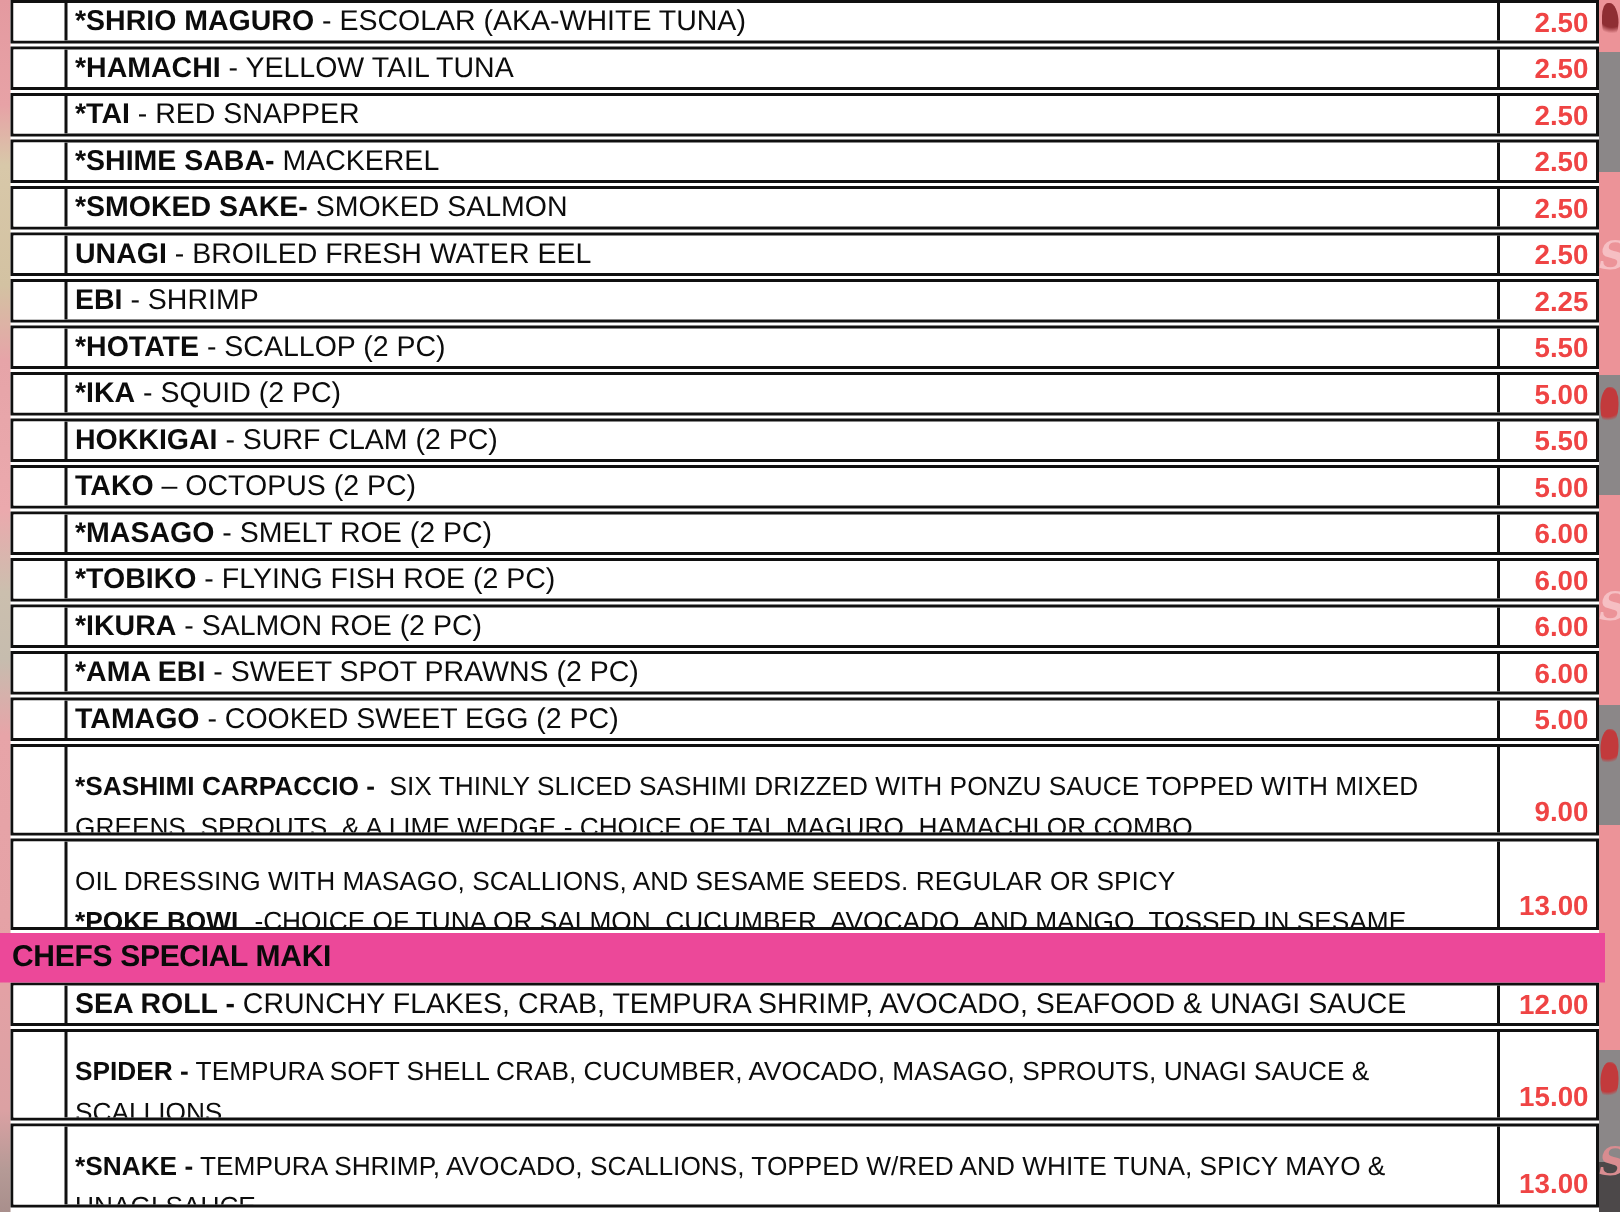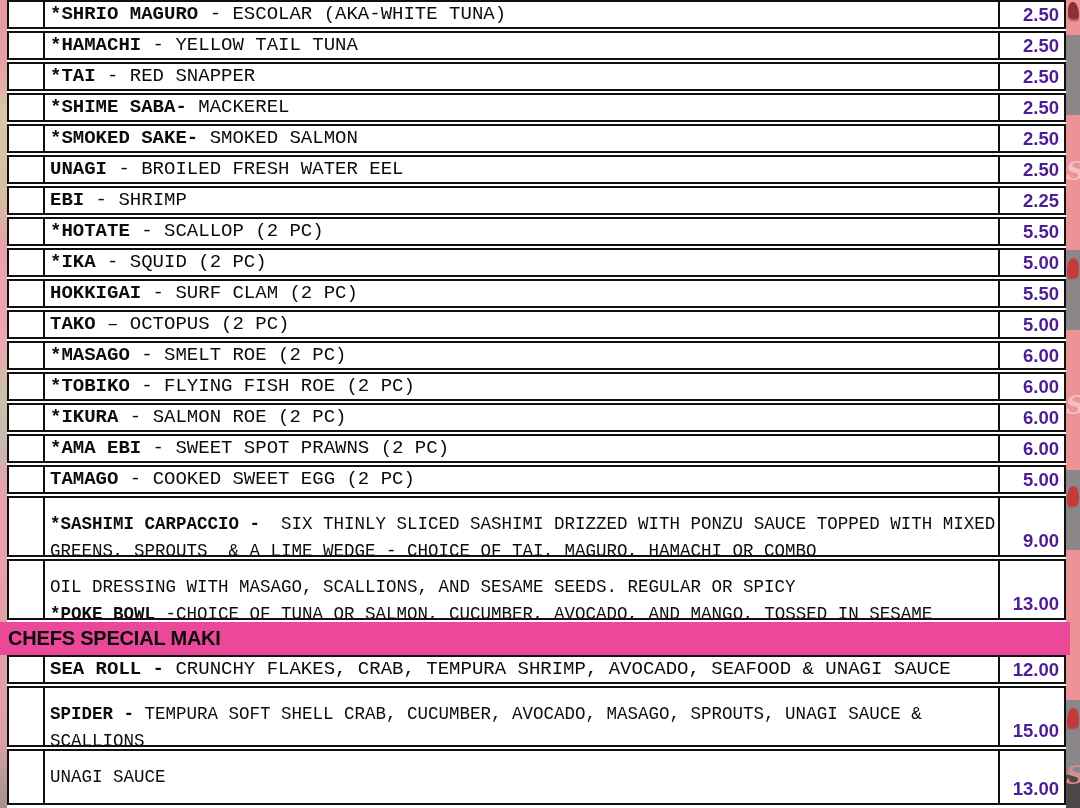--- a/index.html
+++ b/index.html
@@ -34,26 +34,26 @@
     background:radial-gradient(circle at 60% 30%, #8f2e33 0 50%, transparent 72%);}
 
   
   .menu{position:absolute;left:7px;top:0;width:1059px;z-index:1;}
   .row{display:flex;height:29px;margin-bottom:2px;border:2px solid var(--border);background:var(--row-bg);box-sizing:border-box;}
   .row.tall{height:61px;}
   .row.last{height:56px;margin-bottom:0;}
   .c1{width:34px;flex:0 0 34px;border-right:2px solid var(--border);background:var(--row-bg);}
   .c2{flex:1 1 auto;min-width:0;padding-left:5px;display:flex;flex-direction:column;justify-content:center;
       overflow:hidden;font-size:19px;color:#0c0c0c;}
-  .c2 .ln{display:block;white-space:pre;line-height:25px;font-family:Liberation Mono, monospace;}
+  .c2 .ln{display:block;white-space:pre;line-height:25px;}
   .tall .c2{font-size:17.5px;justify-content:flex-start;padding-top:13px;}
   .tall .c2 .ln{line-height:27px;}
   .c2 b{font-weight:700;}
   .c3{width:66px;flex:0 0 66px;border-left:2px solid var(--border);display:flex;align-items:center;justify-content:flex-end;
-      padding-right:5px;box-sizing:border-box;font-size:18.5px;font-weight:700;color:#4c1d95;}
+      padding-right:5px;box-sizing:border-box;font-size:18.5px;font-weight:700;color:#ef4444;}
   .tall .c3{align-items:flex-end;padding-bottom:3px;}
 
   
   .band{position:relative;z-index:2;margin-left:-7px;width:1070px;height:33px;background:#ec4899;
         display:flex;align-items:center;box-sizing:border-box;padding-left:8px;}
   .band span{font-size:20px;font-weight:700;color:#0a0a0a;letter-spacing:-0.2px;}
 </style>
 </head>
 <body>
 
@@ -212,19 +212,20 @@
           <div class="c1"></div>
           <div class="c2">
             <span class="ln"><b>SPIDER -</b> TEMPURA SOFT SHELL CRAB, CUCUMBER, AVOCADO, MASAGO, SPROUTS, UNAGI SAUCE &amp;</span>
             <span class="ln">SCALLIONS</span>
           </div>
           <div class="c3">15.00</div>
         </div>
         <div class="row tall last">
           <div class="c1"></div>
           <div class="c2">
+            <span class="ln"><b>*SNAKE -</b> TEMPURA SHRIMP, AVOCADO, SCALLIONS, TOPPED W/RED AND WHITE TUNA, SPICY MAYO &amp;</span>
             <span class="ln">UNAGI SAUCE</span>
           </div>
           <div class="c3">13.00</div>
         </div>
       </div>
   </div>
 </div>
 
 </body></html>

